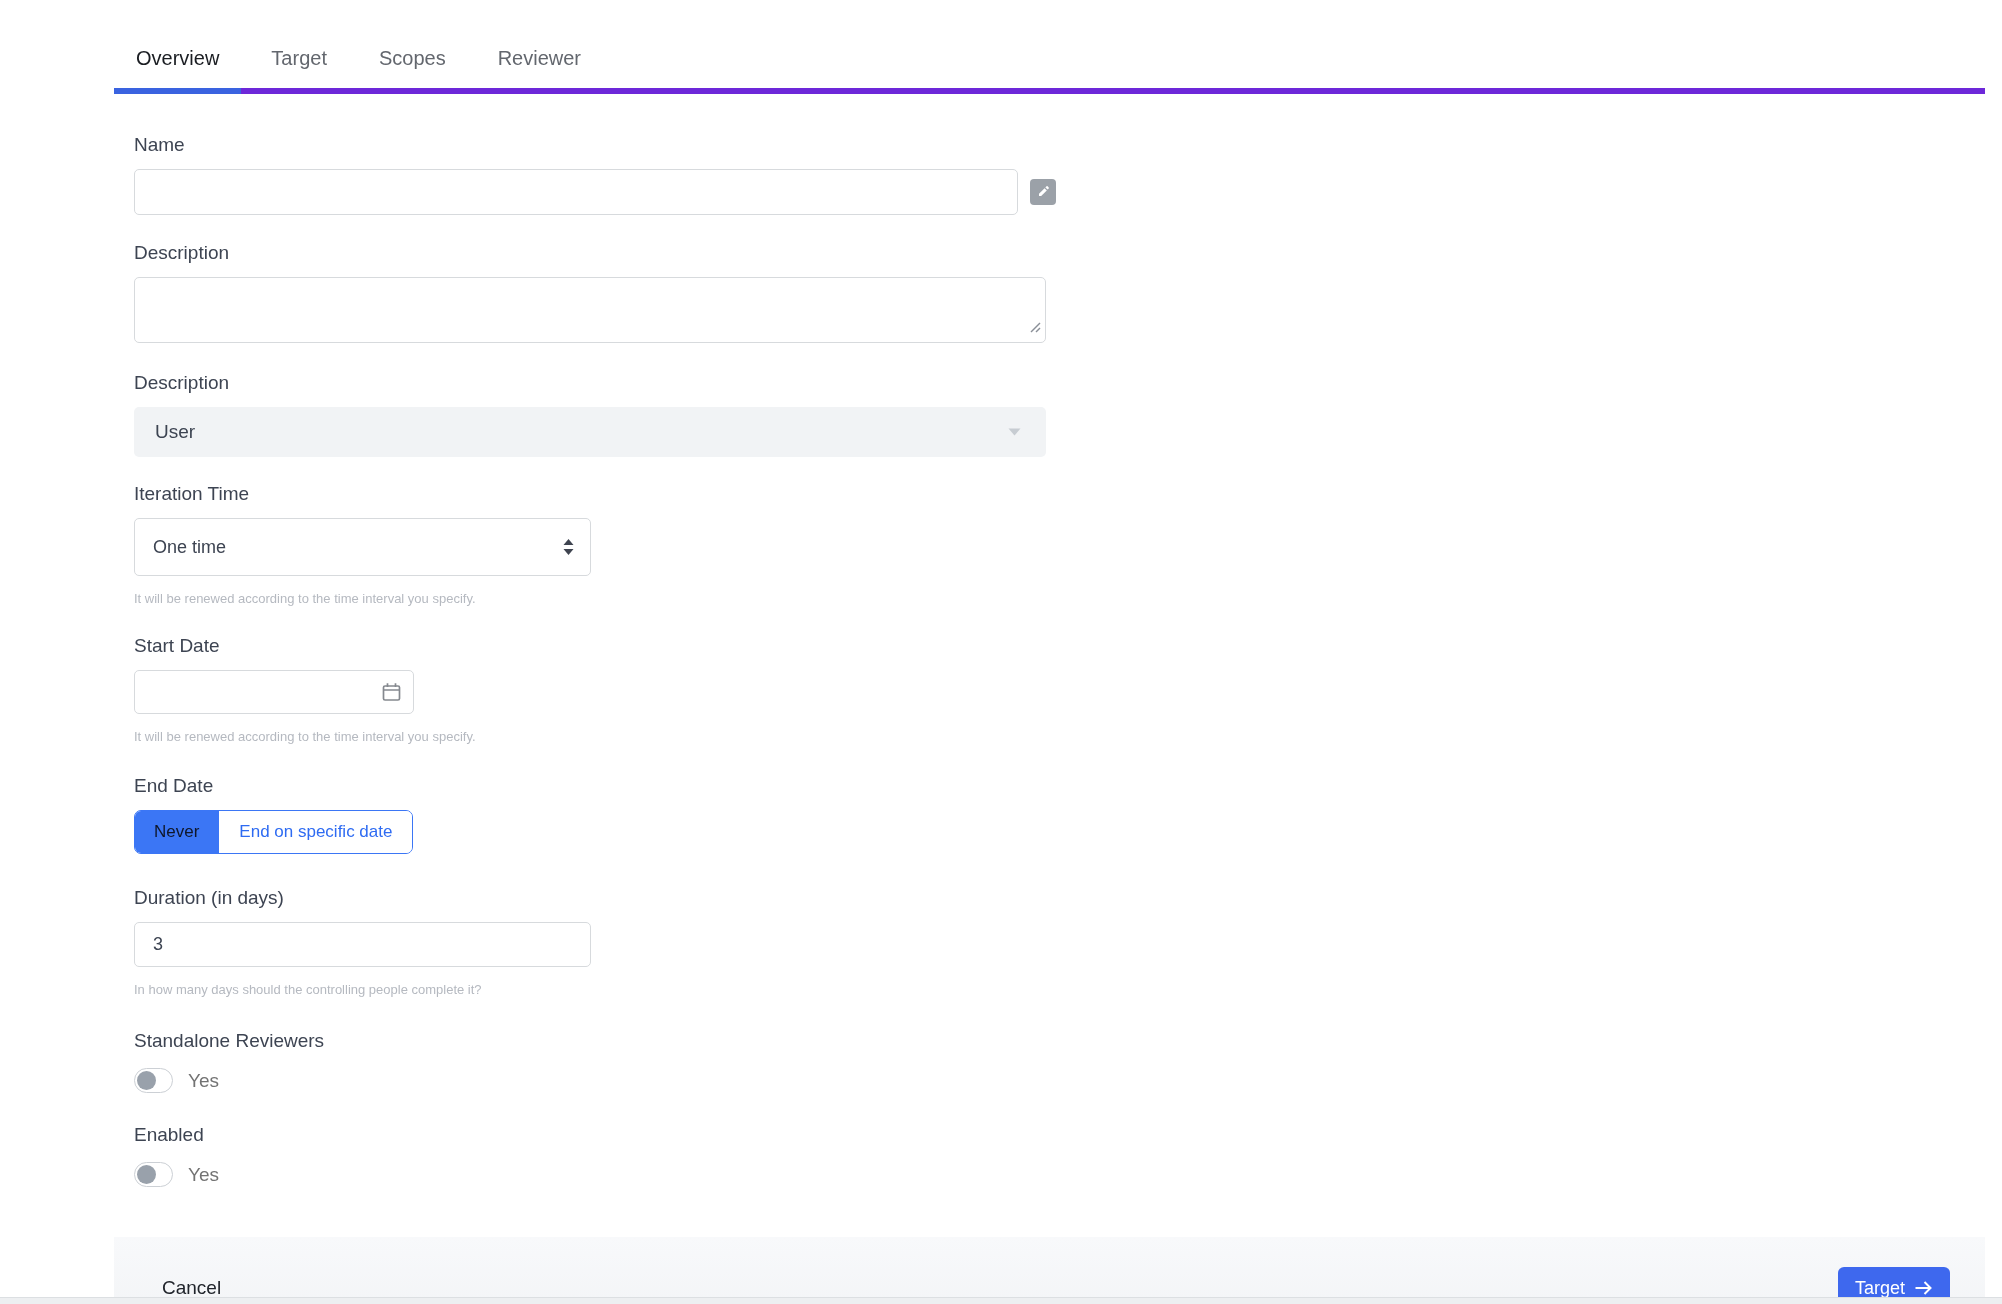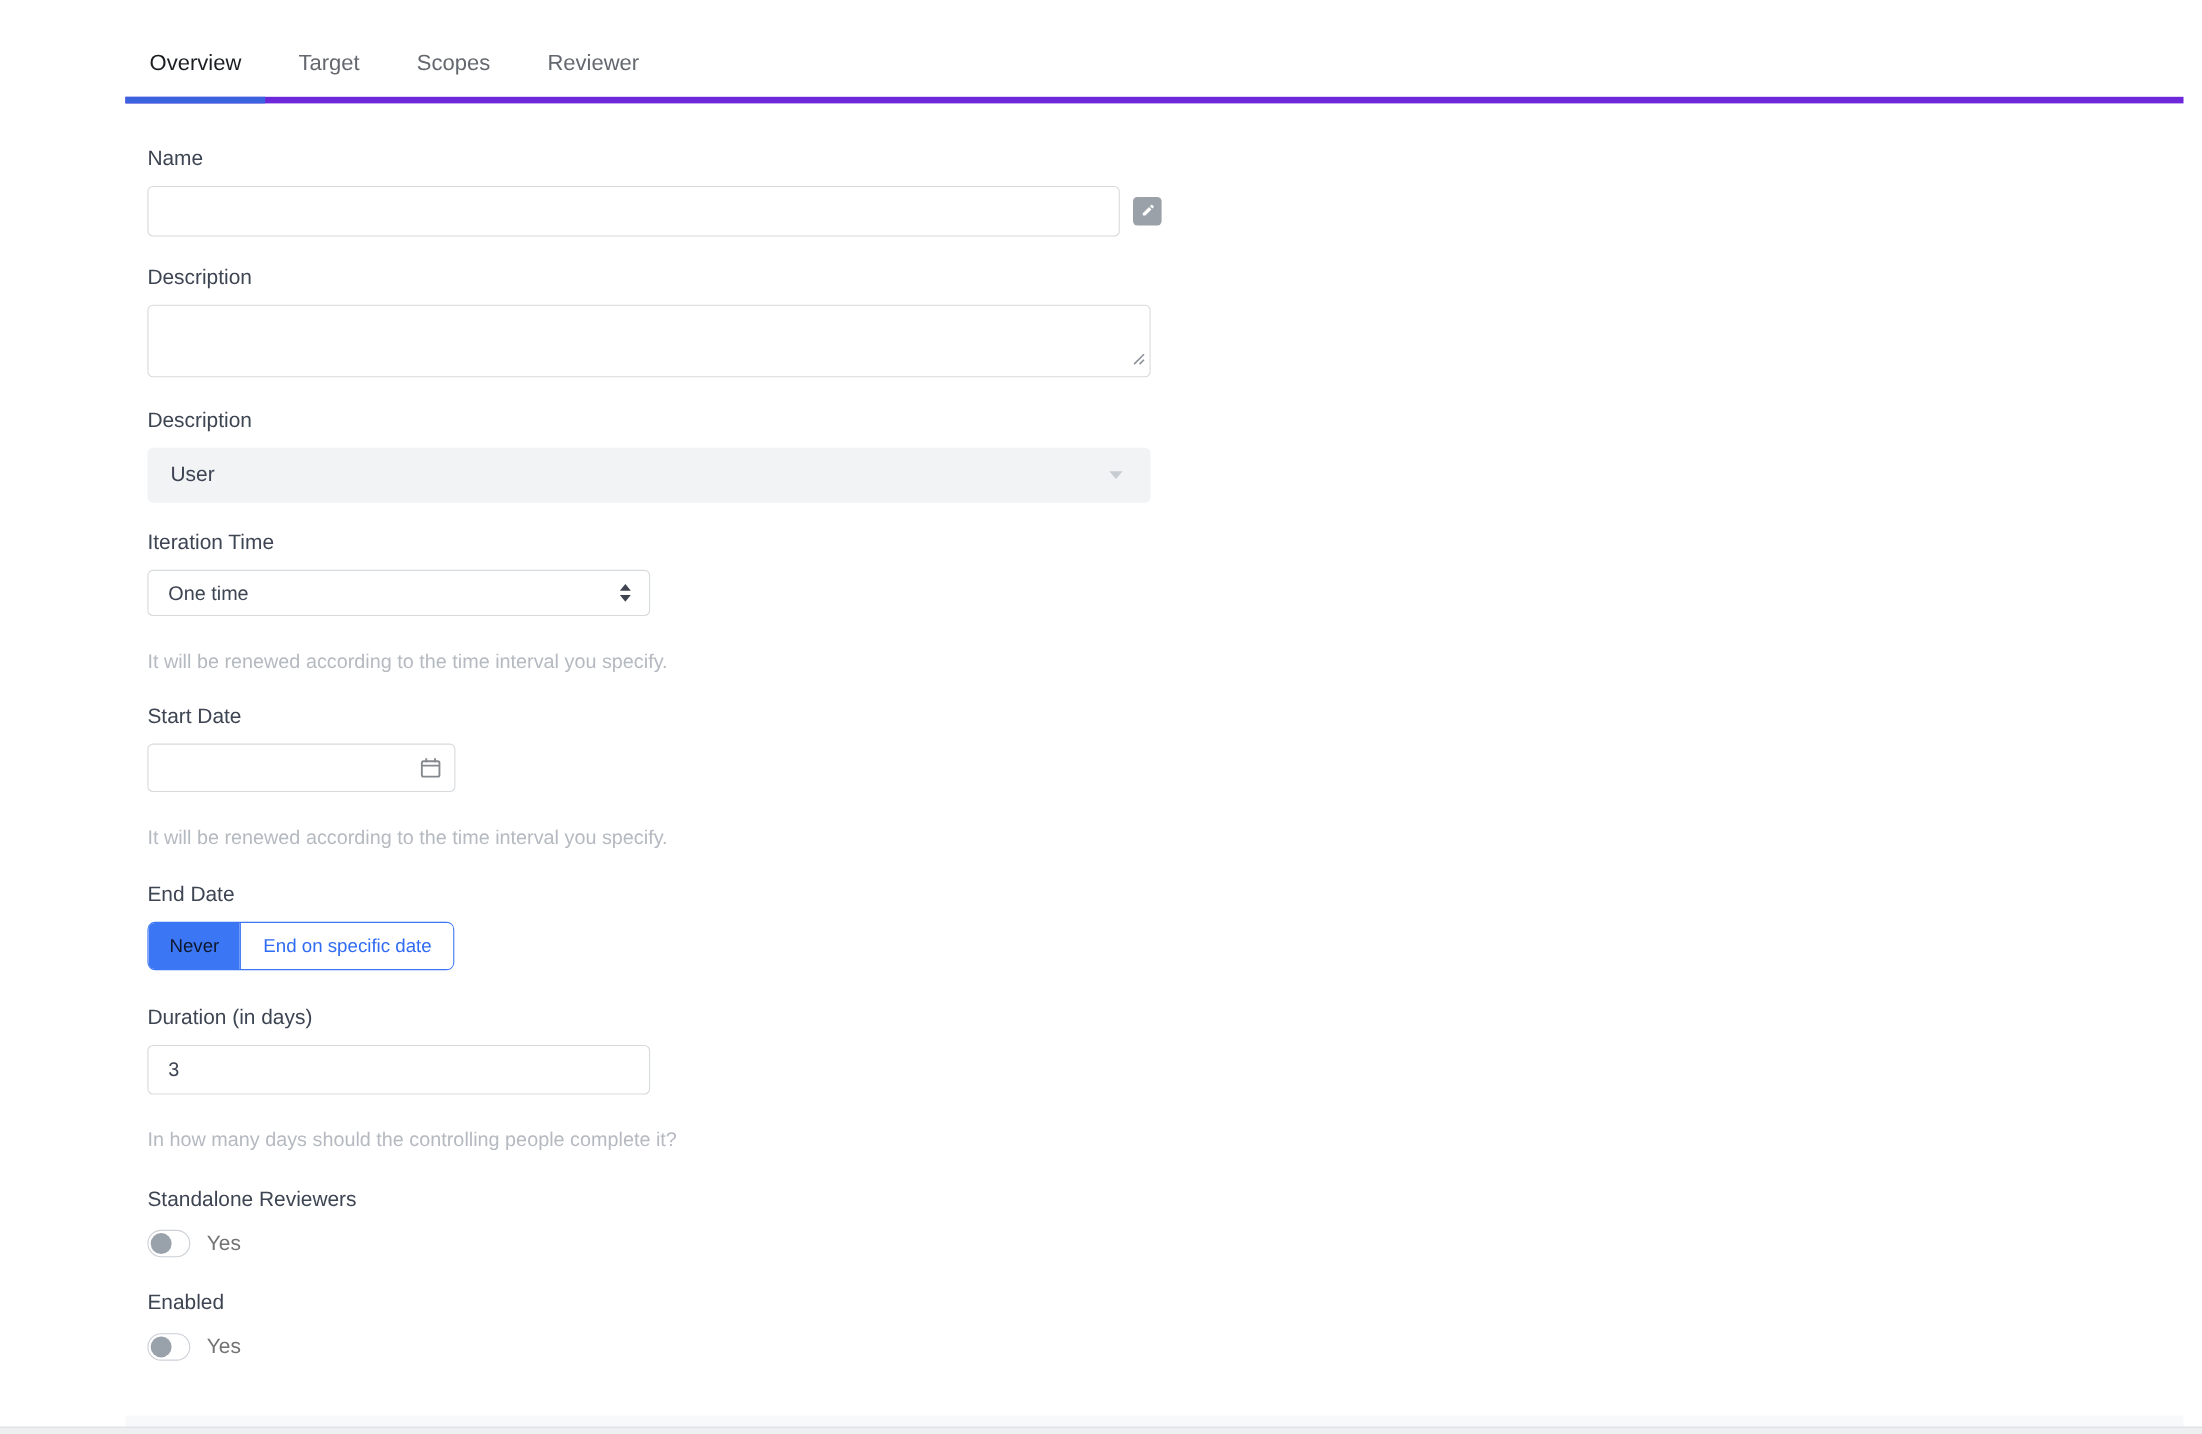--- a/index.html
+++ b/index.html
@@ -74,31 +74,31 @@
     border-radius: 5px;
     display: flex; align-items: center; justify-content: space-between;
     padding: 0 24px 0 21px;
     font-size: 19px;
     cursor: default;
   }
 
   .lbl-iter { margin-top: 26px; }
   .iter-select {
     margin-top: 13px;
-    width: 457px; height: 42px;
+    width: 457px; height: 58px;
     border: 1px solid #d7dadd;
     border-radius: 5px;
     display: flex; align-items: center; justify-content: space-between;
     padding: 0 15px 0 18px;
     font-size: 18px;
     background: #fff;
     cursor: pointer;
   }
 
-  .helper { margin-top: 31px; font-size: 18px; color: #b5b9c0; }
+  .helper { margin-top: 15px; font-size: 13px; color: #b5b9c0; }
 
   .lbl-start { margin-top: 29px; }
   .date-wrap { position: relative; margin-top: 13px; width: 280px; }
   .date-input { width: 280px; height: 44px; padding: 0 44px 0 16px; }
   .cal-icon { position: absolute; right: 11px; top: 50%; transform: translateY(-50%); display: flex; }
 
   .lbl-end { margin-top: 31px; }
   .segmented {
     margin-top: 13px;
     display: inline-flex;

